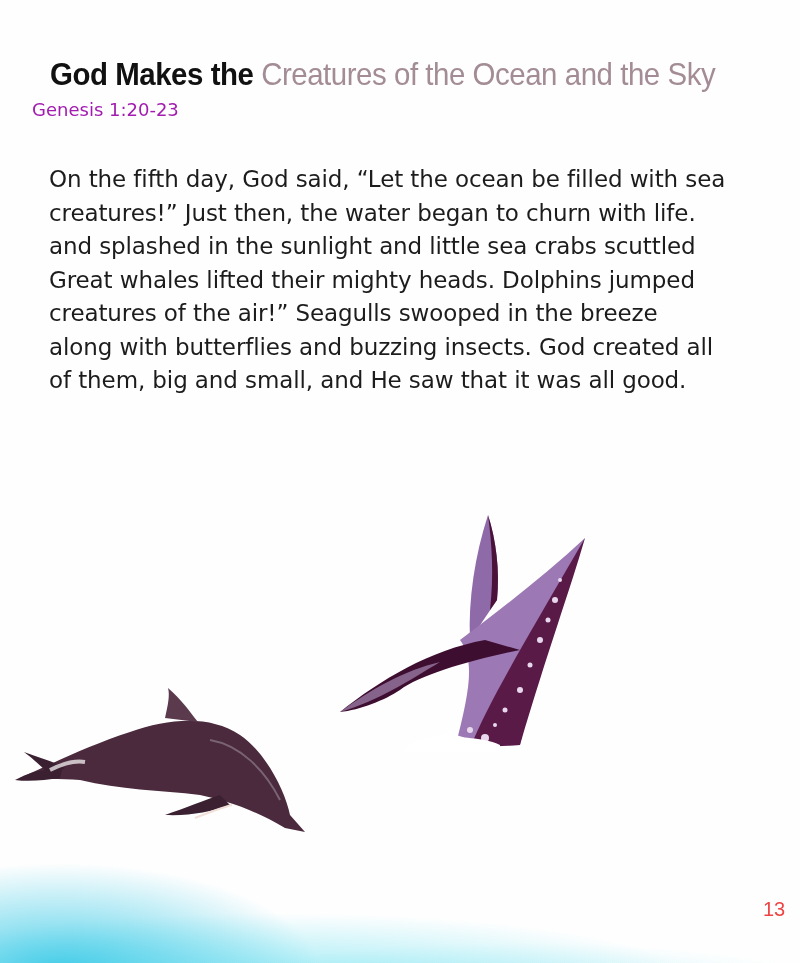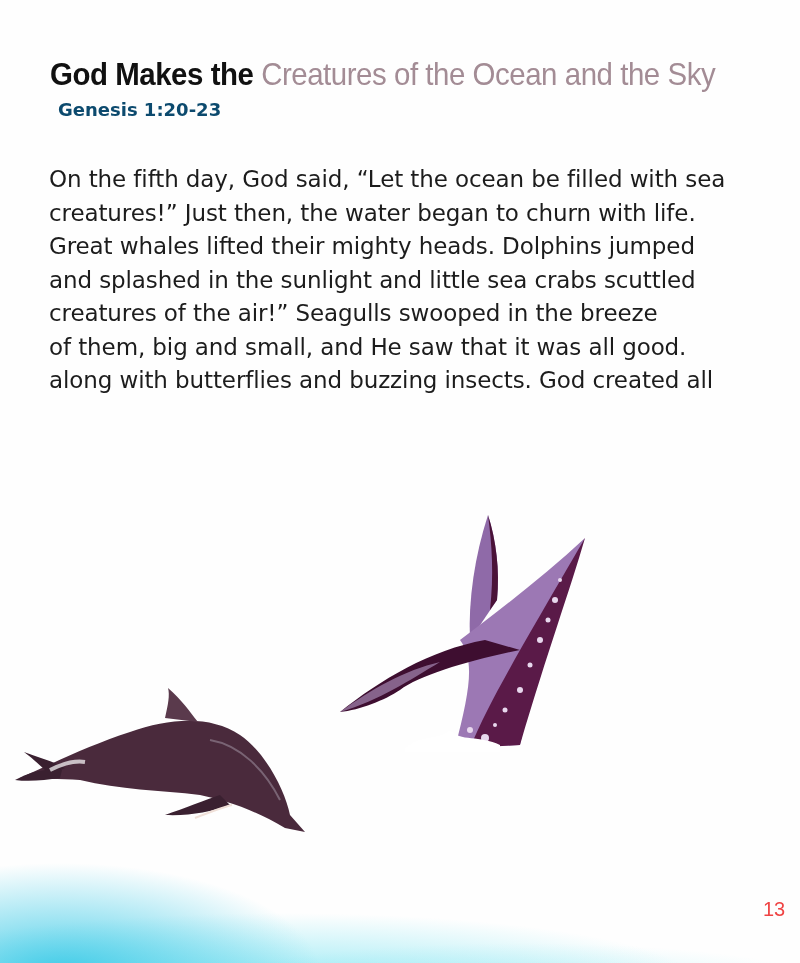--- a/index.html
+++ b/index.html
@@ -17,22 +17,22 @@
       radial-gradient(ellipse 300px 40px at 520px 150px, rgba(170,238,246,0.55), rgba(170,238,246,0) 100%);
   }
   .title {
     position:absolute; left:50px; top:56px; white-space:nowrap;
     font-family: "Liberation Sans Narrow", "Liberation Sans", sans-serif;
     font-size:32px; letter-spacing:-0.5px; transform:scaleX(0.92); transform-origin:left top;
   }
   .title .t1 { color:#111111; font-weight:bold; }
   .title .t2 { color:#a38c95; font-weight:normal; }
   .ref {
-    position:absolute; left:58px; top:99px;
-    font-size:18px; color:#0c4a6e;font-weight:bold;
+    position:absolute; left:32px; top:99px;
+    font-size:18px; color:#a21caf;
   }
   .body-text {
     position:absolute; left:49px; top:135px; width:720px;
     font-size:23px; line-height:33.5px; color:#1c1c1c;
     letter-spacing:-0.1px;
     margin-top:28px;
   }
   .body-text span { display:block; white-space:nowrap; }
   .page-num {
     position:absolute; left:763px; top:898px; font-size:20px; color:#ef4444;
@@ -92,21 +92,21 @@
 
   <div class="title">
     <span class="t1">God Makes the </span><span class="t2">Creatures of the Ocean and the Sky</span>
   </div>
 
   <div class="ref">Genesis 1:20-23</div>
 
   <div class="body-text">
     <span>On the fifth day, God said, “Let the ocean be filled with sea</span>
     <span>creatures!” Just then, the water began to churn with life.</span>
+    <span>and splashed in the sunlight and little sea crabs scuttled</span>
     <span>Great whales lifted their mighty heads. Dolphins jumped</span>
-    <span>and splashed in the sunlight and little sea crabs scuttled</span>
     <span>creatures of the air!” Seagulls swooped in the breeze</span>
+    <span>along with butterflies and buzzing insects. God created all</span>
     <span>of them, big and small, and He saw that it was all good.</span>
-    <span>along with butterflies and buzzing insects. God created all</span>
   </div>
 
   <div class="page-num">13</div>
 </div>
 
 </body></html>

